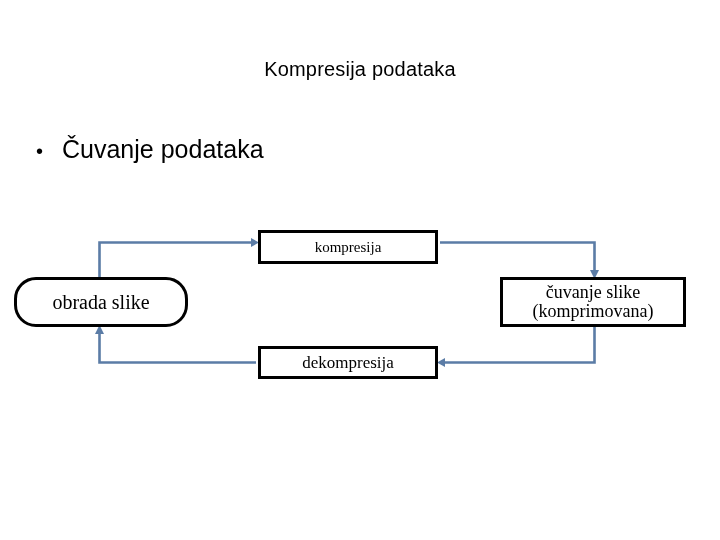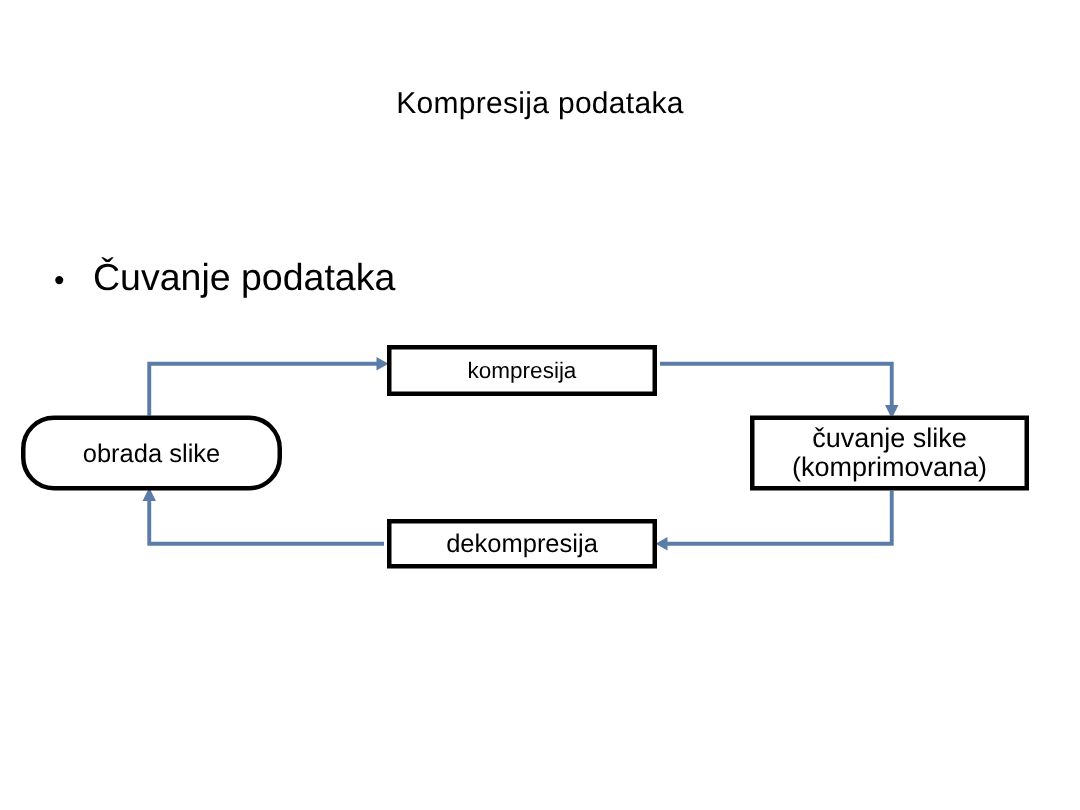--- a/index.html
+++ b/index.html
@@ -51,30 +51,30 @@
   }
   .bullet-mark {
     width: 26px;
     flex: 0 0 26px;
     font-size: 20px;
     line-height: 32px;
     color: #000000;
   }
   .bullet-text {
     white-space: nowrap;
-    margin-top: 36px;
   }
 
   
   #diagram {
     position: absolute;
     left: 0;
     top: 0;
     width: 696px;
     height: 540px;
+    font-family: Liberation Serif, serif;
   }
   #connector-layer {
     position: absolute;
     left: 0;
     top: 0;
     width: 720px;
     height: 540px;
     pointer-events: none;
   }
   .node-box {
@@ -108,21 +108,21 @@
     width: 180px;
     height: 33px;
     font-size: 17px;
     line-height: 19px;
   }
   #node-obrada {
     left: 14px;
     top: 277px;
     width: 174px;
     height: 50px;
-    font-size: 17px;
+    font-size: 20px;
     line-height: 19px;
     border-radius: 22px;
   }
   #node-cuvanje {
     left: 500px;
     top: 277px;
     width: 186px;
     height: 50px;
     font-size: 18px;
     line-height: 19px;

